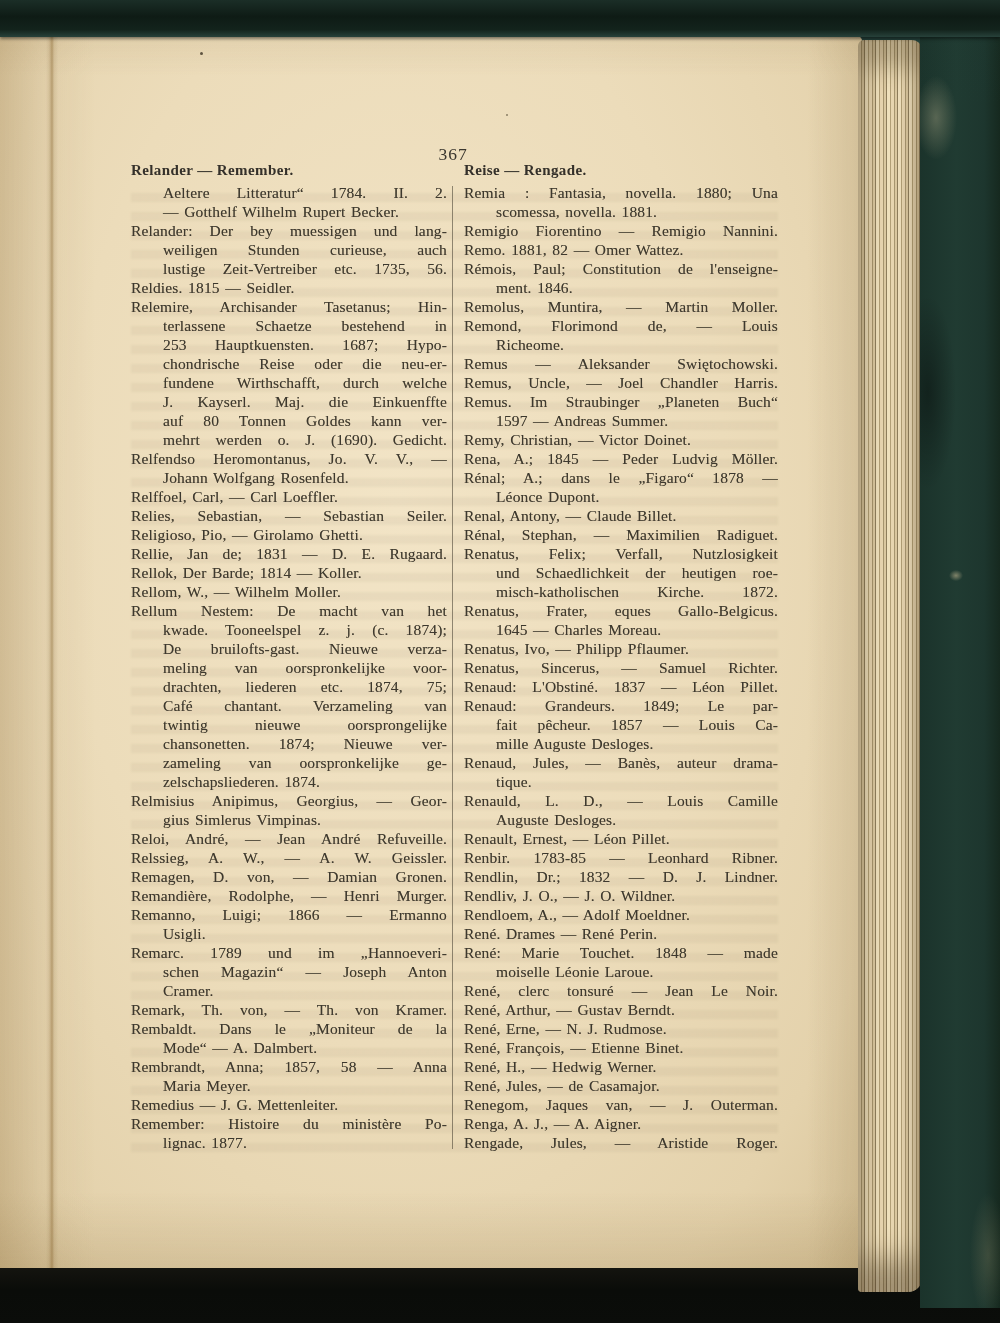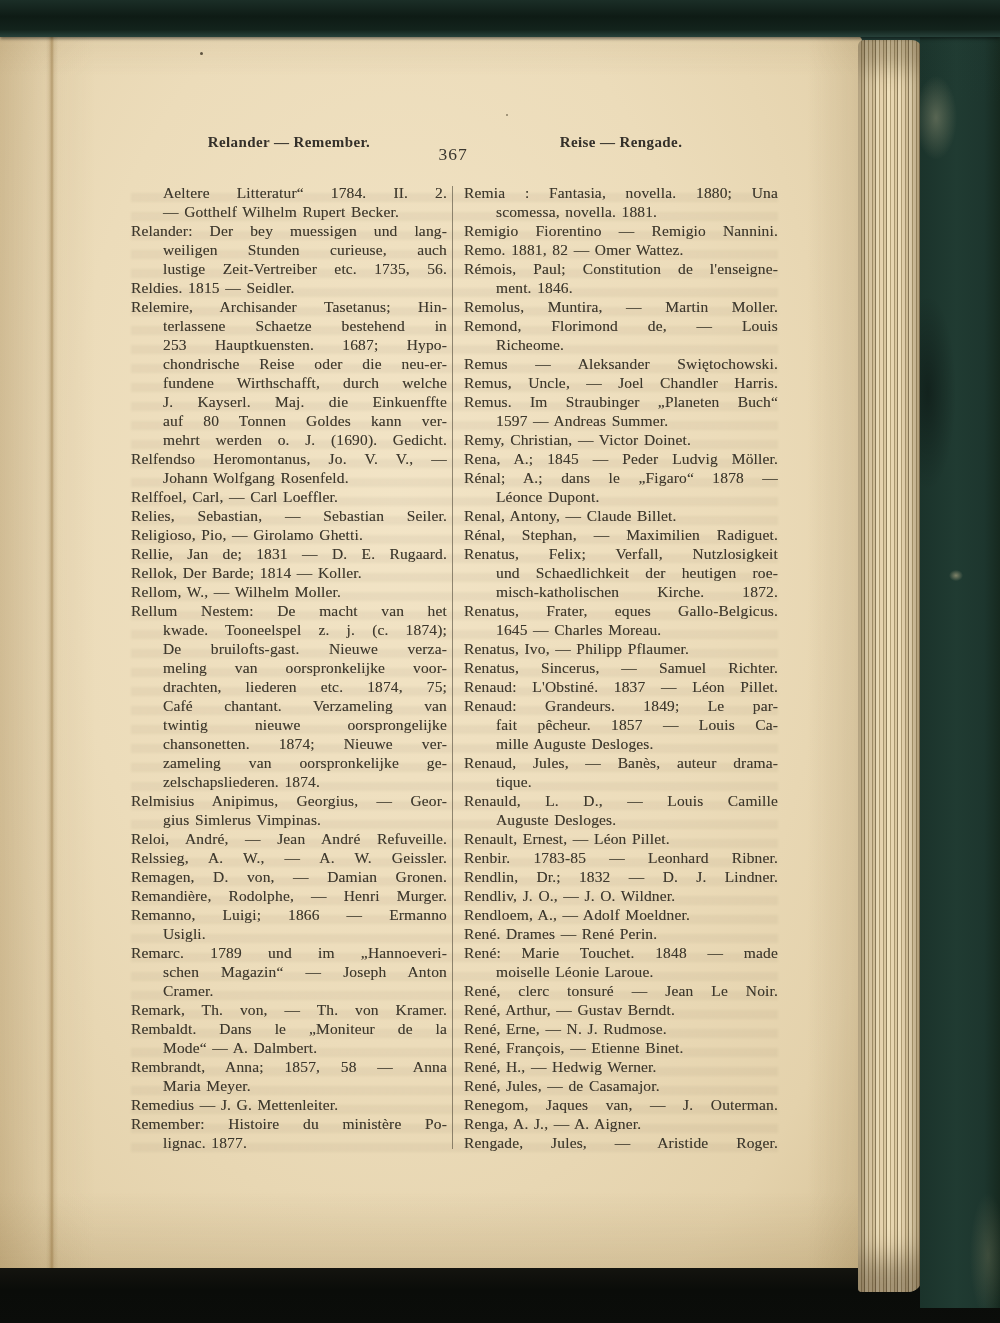--- a/index.html
+++ b/index.html
@@ -56,21 +56,21 @@
       linear-gradient(0deg, rgba(145,118,70,.22) 0, rgba(0,0,0,0) 80px),
       linear-gradient(180deg, rgba(145,118,70,.10) 0, rgba(0,0,0,0) 40px);
   }
   .crease{
     position:absolute;left:46px;top:0;width:12px;height:1236px;
     background:linear-gradient(90deg, rgba(0,0,0,0) 0, rgba(120,90,40,.10) 3px,
                rgba(130,95,40,.45) 6px, rgba(120,90,40,.12) 8px, rgba(0,0,0,0) 12px);
     filter:blur(.4px);
   }
   .head{
-    position:absolute;top:96px;height:20px;line-height:20px;text-align:center;
+    position:absolute;top:124px;height:20px;line-height:20px;text-align:left;
     font-weight:bold;font-size:15px;letter-spacing:.4px;color:#34302a;
   }
   .head-l{left:131px;width:316px;}
   .head-r{left:464px;width:314px;}
   .pagenum{
     position:absolute;left:403px;top:107px;width:100px;height:22px;line-height:22px;
     text-align:center;font-size:17.5px;letter-spacing:1px;color:#3a362e;
   }
   .divider{
     position:absolute;left:452px;top:150px;width:1px;height:963px;

